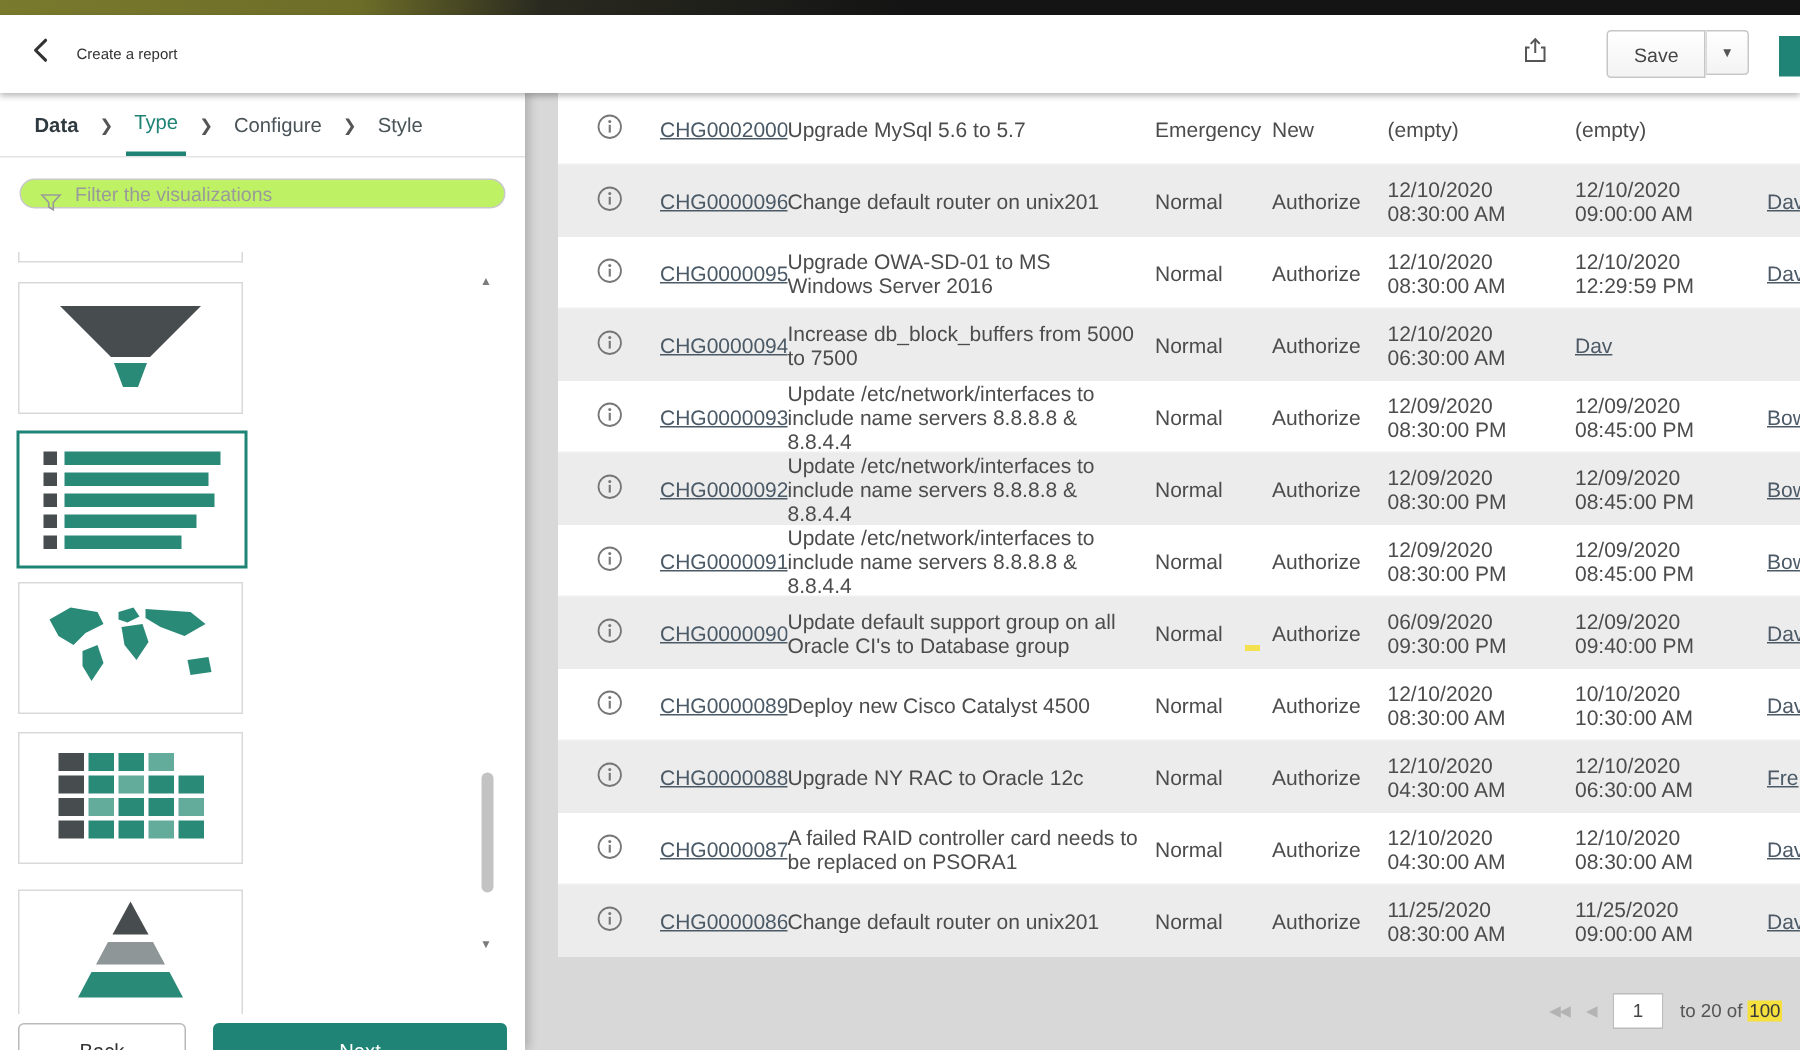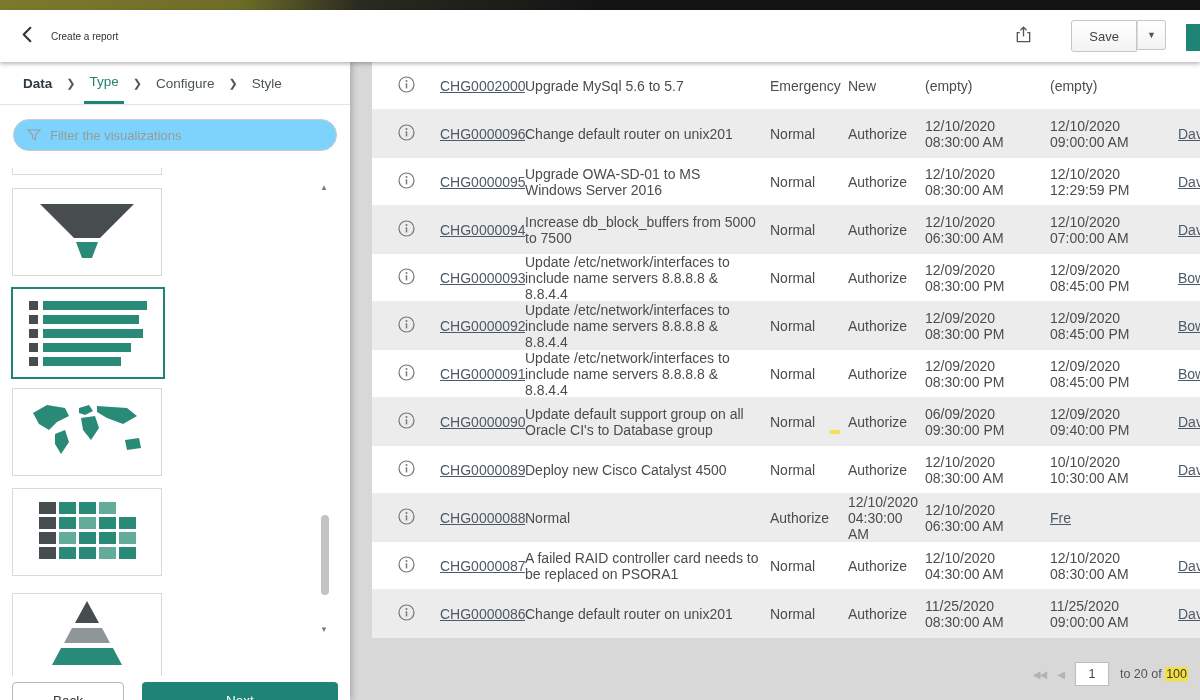--- a/index.html
+++ b/index.html
@@ -30,22 +30,22 @@
   .panel{position:absolute;left:0;top:62px;width:350px;height:638px;background:#fff;
     box-shadow:3px 0 6px rgba(0,0,0,.18);z-index:5}
   .tabs{height:42px;border-bottom:1px solid #e3e3e3;display:flex;align-items:center;
     padding-left:18px;gap:9px}
   .tab{font-size:13.5px;color:#4a5458;padding:0 5px;height:42px;display:flex;align-items:center;
     box-sizing:border-box;cursor:pointer}
   .tab.first{color:#2e3a3f;font-weight:bold}
   .tab.active{color:#1f8476;font-weight:normal;border-bottom:3px solid #1f8476}
   .tab-sep{color:#555;font-size:11px}
   .filter-wrap{margin:14px 13px 8px;position:relative}
-  .filter-input{width:100%;box-sizing:border-box;height:32px;border:1px solid #c9c9c9;
-    border-radius:16px;padding:0 12px 0 36px;font-size:13px;color:#555;background:#7dd3fc;outline:none}
+  .filter-input{width:100%;box-sizing:border-box;height:20px;border:1px solid #c9c9c9;
+    border-radius:16px;padding:0 12px 0 36px;font-size:13px;color:#555;background:#bef264;outline:none}
   .filter-input::placeholder{color:#9a9a9a}
   .filter-icon{position:absolute;left:13px;top:8px}
 
   .viz-list{position:absolute;left:0;top:106px;width:350px;height:508px;overflow:hidden}
   .viz-partial{position:absolute;left:12px;top:0;width:148px;height:6px;
     border-left:1px solid #d9d9d9;border-right:1px solid #d9d9d9;border-bottom:1px solid #d9d9d9}
   .thumb{position:absolute;left:12px;width:148px;height:86px;border:1px solid #d9d9d9;
     background:#fff;display:flex;align-items:center;justify-content:center;cursor:pointer;box-sizing:content-box}
   .thumb.selected{border:2px solid #1f8476;left:11px;width:150px;height:88px}
   .lv{display:flex;flex-direction:column;gap:5px}
@@ -315,21 +315,20 @@
                 <circle cx="8.5" cy="5" r="1" fill="#767676"></circle>
                 <rect x="7.8" y="7.2" width="1.4" height="5.2" fill="#767676"></rect>
               </svg>
       </span>
     </div>
     <a class="c num">CHG0000094</a>
     <div class="c desc">Increase db_block_buffers from 5000 to 7500</div>
     <div class="c pri">Normal</div>
     <div class="c state">Authorize</div>
     <div class="c start">12/10/2020 06:30:00 AM</div>
-    <div class="c end">12/10/2020 07:00:00 AM</div>
     <a class="c assignee">Dav</a>
   </div>
 
   <div class="trow">
     <div class="c icon-c">
       <span>
         <svg width="17" height="17" viewBox="0 0 17 17">
                 <circle cx="8.5" cy="8.5" r="7.5" fill="none" stroke="#767676" stroke-width="1.2"></circle>
                 <circle cx="8.5" cy="5" r="1" fill="#767676"></circle>
                 <rect x="7.8" y="7.2" width="1.4" height="5.2" fill="#767676"></rect>
@@ -425,20 +424,21 @@
     <div class="c icon-c">
       <span>
         <svg width="17" height="17" viewBox="0 0 17 17">
                 <circle cx="8.5" cy="8.5" r="7.5" fill="none" stroke="#767676" stroke-width="1.2"></circle>
                 <circle cx="8.5" cy="5" r="1" fill="#767676"></circle>
                 <rect x="7.8" y="7.2" width="1.4" height="5.2" fill="#767676"></rect>
               </svg>
       </span>
     </div>
     <a class="c num">CHG0000088</a>
+    <div class="c desc">Upgrade NY RAC to Oracle 12c</div>
     <div class="c pri">Normal</div>
     <div class="c state">Authorize</div>
     <div class="c start">12/10/2020 04:30:00 AM</div>
     <div class="c end">12/10/2020 06:30:00 AM</div>
     <a class="c assignee">Fre</a>
   </div>
 
   <div class="trow">
     <div class="c icon-c">
       <span>

